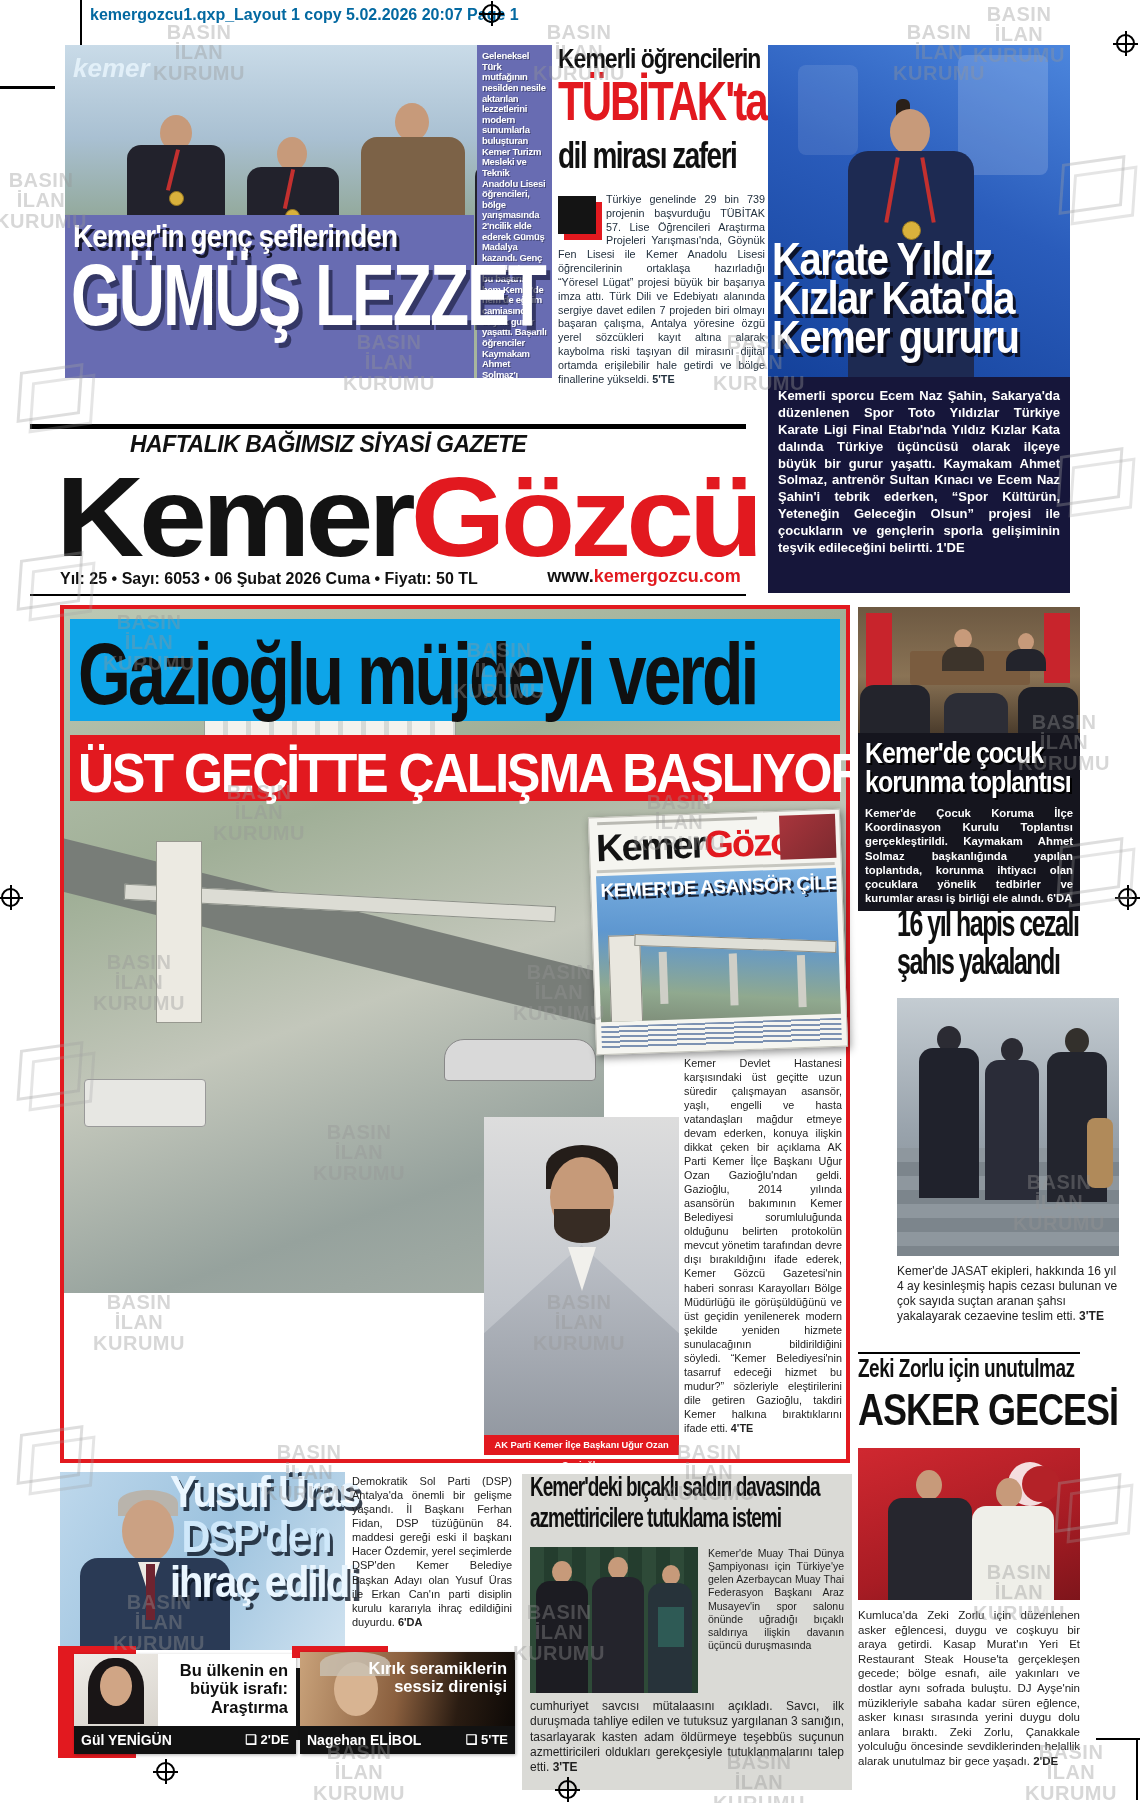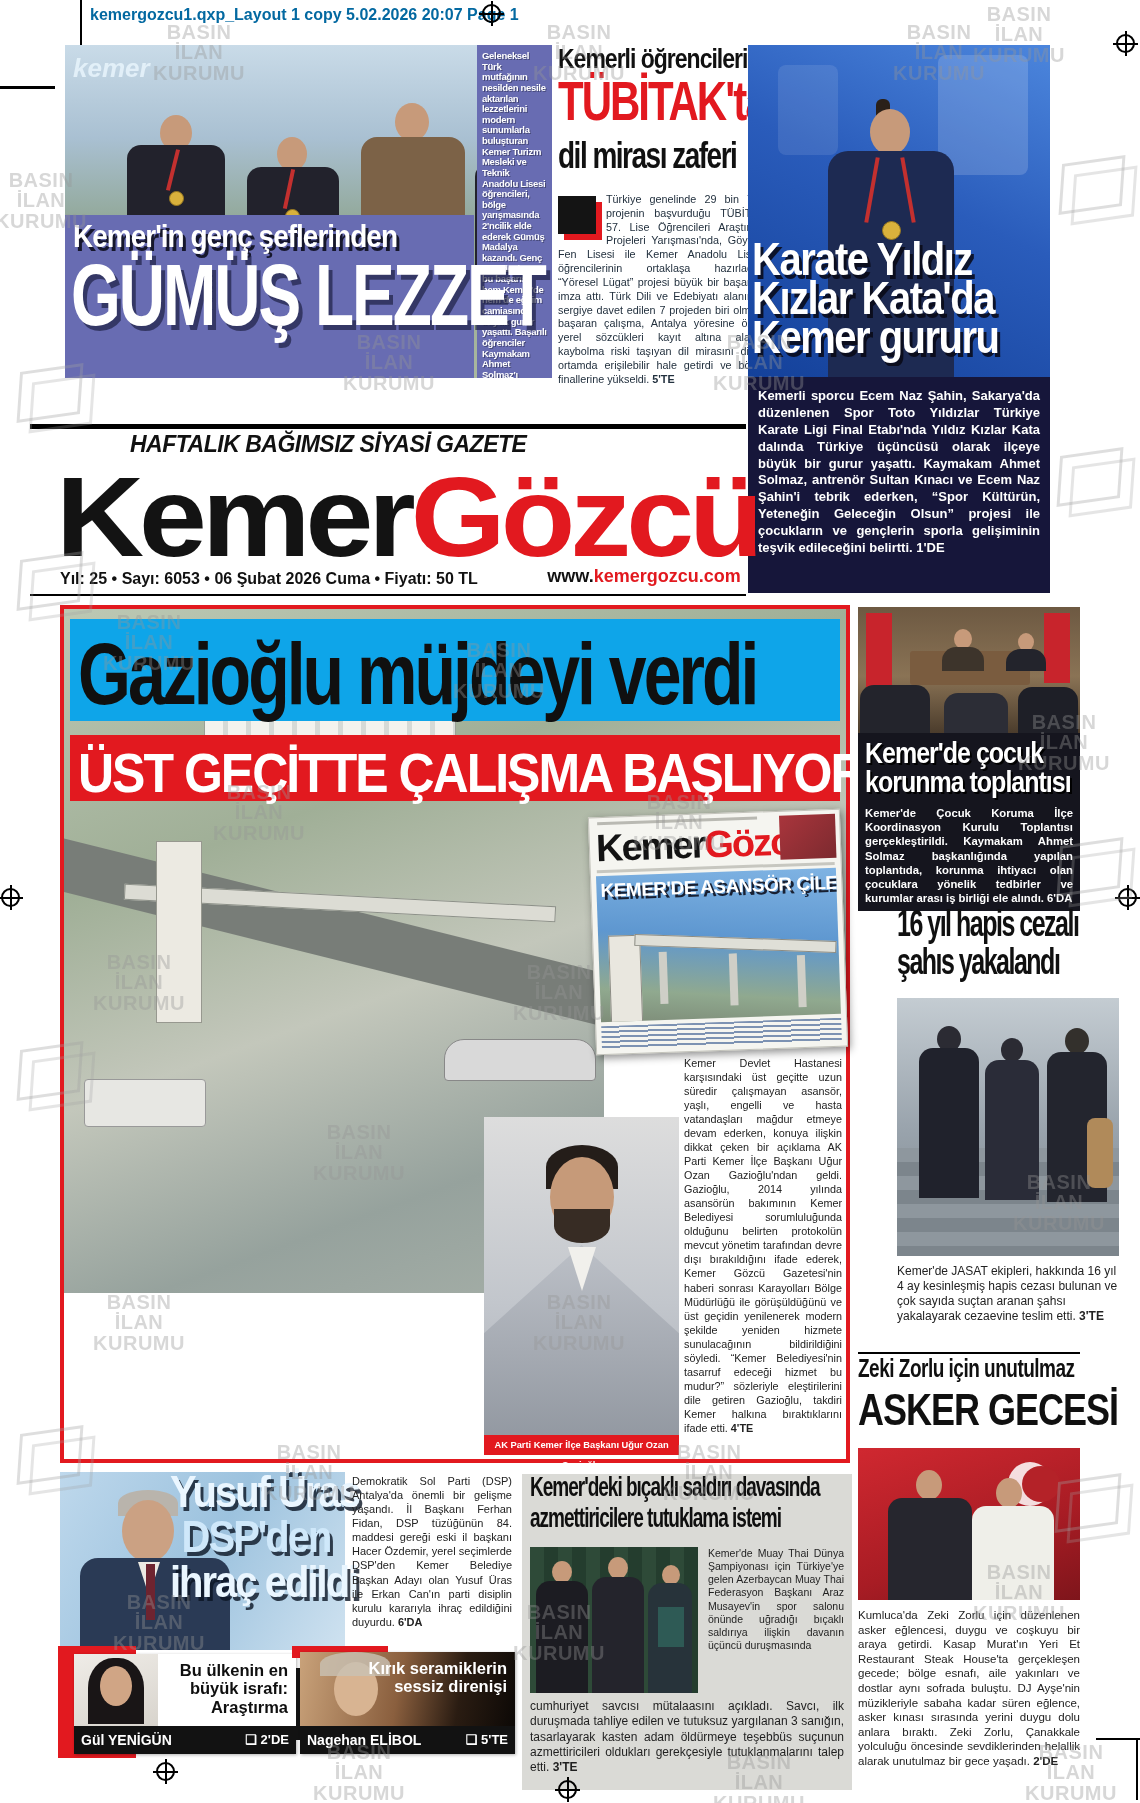--- a/index.html
+++ b/index.html
@@ -71,21 +71,21 @@
     <span class="cond" style="font-size:23px;letter-spacing:-1px;transform:scaleY(1.2);color:#111;">Kemerli öğrencilerin</span><br>
     <span class="cond" style="font-size:42px;letter-spacing:-2px;transform:scaleY(1.3);color:#e2191f;margin-top:10px;">TÜBİTAK'ta</span><br>
     <span class="cond" style="font-size:28px;letter-spacing:-1.5px;transform:scaleY(1.3);color:#111;margin-top:12px;">dil mirası zaferi</span>
     <div class="just" style="margin-top:16px;font-size:10.8px;line-height:1.28;color:#22303e;">
       <span style="float:left;width:38px;height:38px;background:#141414;box-shadow:6px 6px 0 #e2191f;margin:3px 10px 2px 0;"></span>
       <span>Türkiye genelinde 29 bin 739 projenin başvurduğu TÜBİTAK 57. Lise Öğrencileri Araştırma Projeleri Yarışması'nda, Göynük Fen Lisesi ile Kemer Anadolu Lisesi öğrencilerinin ortaklaşa hazırladığı “Yöresel Lügat” projesi büyük bir başarıya imza attı. Türk Dili ve Edebiyatı alanında sergiye davet edilen 7 projeden biri olmayı başaran çalışma, Antalya yöresine özgü yerel sözcükleri kayıt altına alarak kaybolma riski taşıyan dil mirasını dijital ortamda erişilebilir hale getirdi ve bölge finallerine yükseldi.</span>
       <b>5'TE</b>
     </div>
   </div>
 
-  <div class="abs" style="left:748px;top:45px;width:302px;height:548px;padding-left:24px;">
+  <div class="abs" style="left:768px;top:45px;width:302px;height:548px;padding-left:24px;">
     <div class="ph" style="left:0;top:0;width:302px;height:332px;background:linear-gradient(205deg,#4c86dd 0%,#2a5cbb 45%,#14419a 100%);">
       <div class="fg" style="left:190px;top:10px;width:90px;height:120px;background:rgba(255,255,255,.16);border-radius:8px;"></div>
       <div class="fg" style="left:30px;top:20px;width:60px;height:90px;background:rgba(255,255,255,.10);border-radius:8px;"></div>
       <div class="fg" style="left:128px;top:54px;width:14px;height:26px;background:#2a2019;border-radius:6px 6px 0 0;"></div>
       <div class="fg head" style="left:122px;top:64px;width:40px;height:46px;"></div>
       <div class="fg torso" style="left:80px;top:106px;width:126px;height:226px;background:#1d2a52;border-radius:20px 20px 0 0;"></div>
       <div class="ribbon" style="left:122px;top:112px;height:66px;transform:rotate(10deg);"></div>
       <div class="ribbon" style="left:158px;top:112px;height:66px;transform:rotate(-10deg);"></div>
       <div class="medal" style="left:134px;top:176px;width:17px;height:17px;"></div>
     </div>

